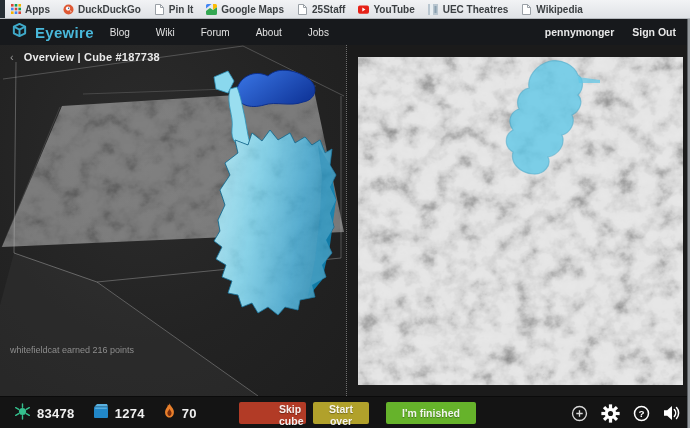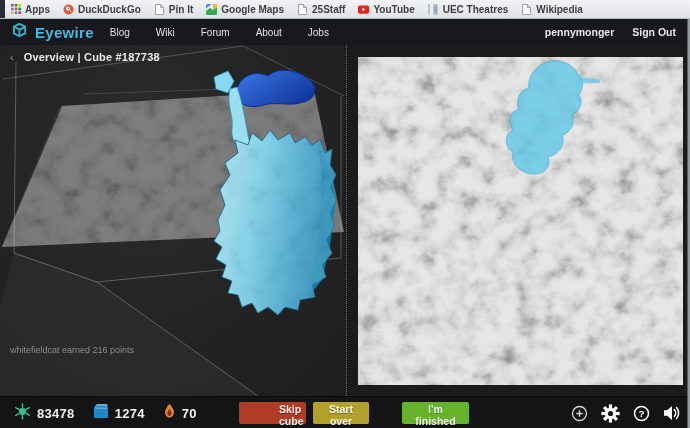--- a/index.html
+++ b/index.html
@@ -45,21 +45,21 @@
   .bottom{position:absolute;left:0;top:396px;width:690px;height:32px;background:#141414;
           border-top:1px solid #0b0b0b;}
   .stats{position:absolute;left:14px;top:0;height:32px;display:flex;align-items:center;gap:10px;}
   .stat{display:flex;align-items:center;gap:6px;margin-right:8px;}
   .stat b{font-size:13px;color:#f0f0f0;letter-spacing:.3px;}
   .btn{position:absolute;top:5px;height:22px;border:none;border-radius:2px;
        font-family:"Liberation Sans",sans-serif;font-size:10.5px;font-weight:bold;
        color:rgba(255,255,255,.92);text-shadow:0 1px 1px rgba(0,0,0,.35);cursor:pointer;}
   .btn-skip{left:239px;width:67px;background:#b23b26;padding-left:40px;}
   .btn-start{left:313px;width:56px;background:#b1a12b;}
-  .btn-done{left:386px;width:67px;background:#66b32b;margin-left:16px;}
+  .btn-done{left:386px;width:90px;background:#66b32b;}
   .tools{position:absolute;right:9px;top:0;height:32px;display:flex;align-items:center;gap:13px;}
   .tool{display:inline-flex;cursor:pointer;}
 
   .win-edge{position:absolute;right:0;top:19px;width:3px;height:409px;background:#94999d;
             border-left:1px solid #5a5e62;}
 </style>
 </head>
 <body>
 
 <div id="stage">

